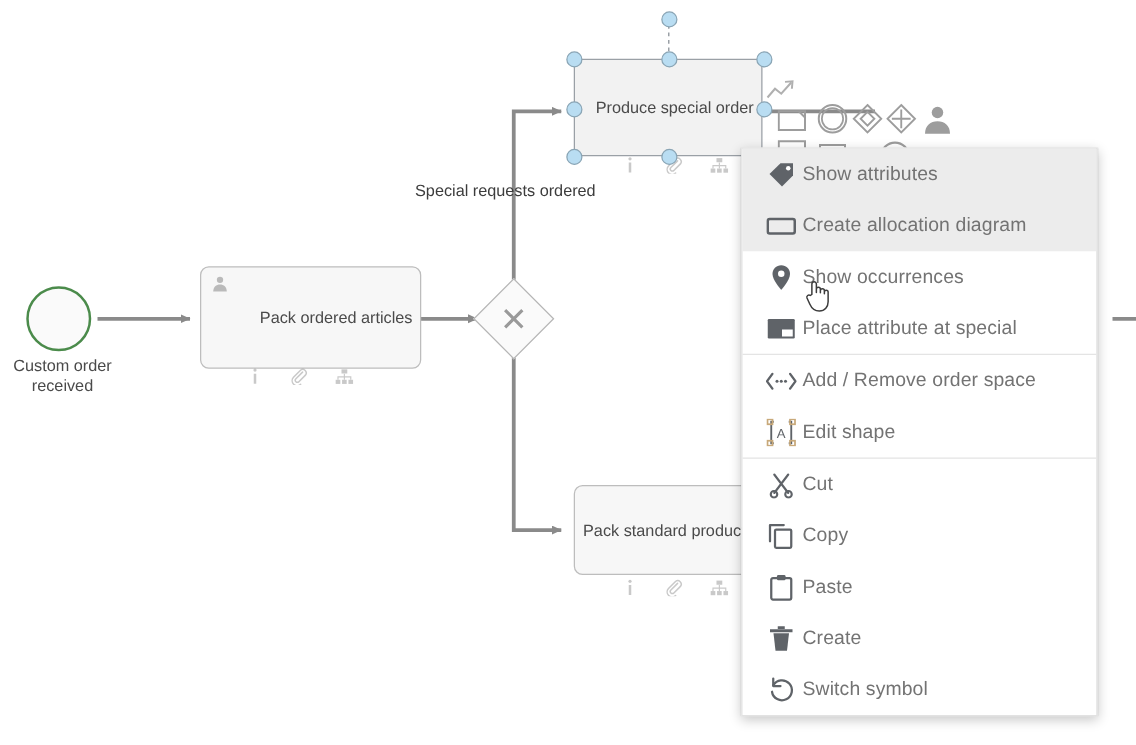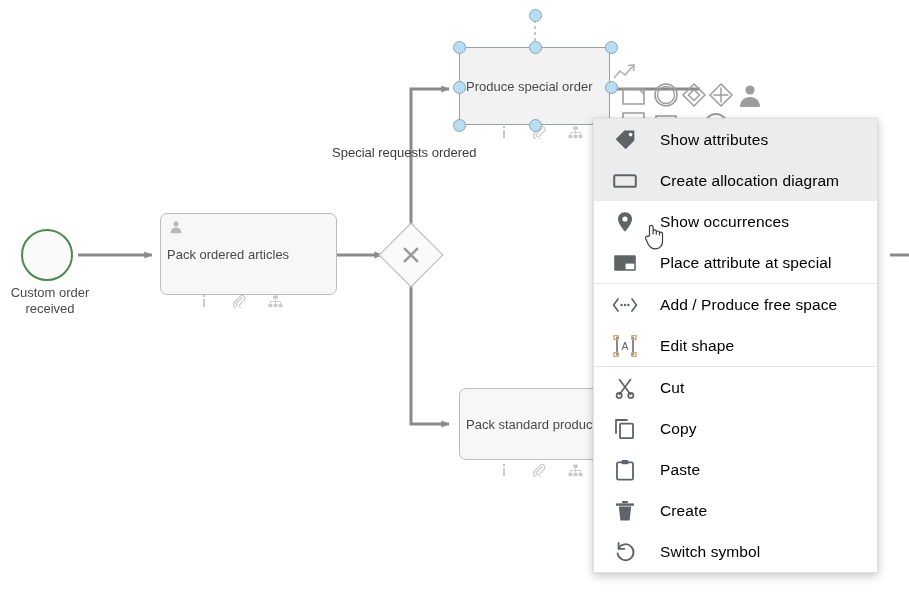--- a/index.html
+++ b/index.html
@@ -59,21 +59,21 @@
     background: #f2f2f2;
     border: 1px solid #9aa0a6;
     border-radius: 2px;
   }
   .task-text {
     position: absolute;
     left: 0;
     right: 0;
     top: 50%;
     transform: translateY(-50%);
-    text-align: left;
+    text-align: right;
     font-size: 13px;
     color: #4a4a4a;
     overflow: hidden;
     white-space: nowrap;
     padding: 0 6px;
     box-sizing: border-box;
   }
   .task-person {
     position: absolute;
     left: 8px;
@@ -175,23 +175,22 @@
   .menu-icon {
     width: 34px;
     min-width: 34px;
     display: flex;
     align-items: center;
     justify-content: center;
     color: #5f6368;
   }
   .menu-icon svg { display: block; }
   .menu-label {
-    margin-left: 18px;
     font-size: 15.5px;
-    color: #000000;
+    color: #737373;
     letter-spacing: .1px;
   }
   .menu-sep {
     height: 1px;
     background: #e4e4e4;
     margin: 0;
   }
 
   
   #cursor {
@@ -445,21 +444,21 @@
     <div class="menu-item">
       <span class="menu-icon">
         <svg width="26" height="16" viewBox="0 0 26 16">
           <path d="M6,2 L1.6,8 L6,14" fill="none" stroke="#5f6368" stroke-width="1.7" stroke-linecap="round" stroke-linejoin="round"></path>
           <path d="M20,2 L24.4,8 L20,14" fill="none" stroke="#5f6368" stroke-width="1.7" stroke-linecap="round" stroke-linejoin="round"></path>
           <circle cx="9.6" cy="8" r="1.2" fill="#5f6368"></circle>
           <circle cx="13" cy="8" r="1.2" fill="#5f6368"></circle>
           <circle cx="16.4" cy="8" r="1.2" fill="#5f6368"></circle>
         </svg>
       </span>
-      <span class="menu-label">Add / Produce free space</span>
+      <span class="menu-label">Add / Remove order space</span>
     </div>
 
     <div class="menu-item">
       <span class="menu-icon">
         <svg width="24" height="22" viewBox="0 0 24 22">
           <path d="M6,2.4 L4,2.4 L4,19.6 L6,19.6 M18,2.4 L20,2.4 L20,19.6 L18,19.6" fill="none" stroke="#5f6368" stroke-width="1.5"></path>
           <text x="12" y="15.2" font-family="Liberation Sans, sans-serif" font-size="10.5" fill="#5f6368" text-anchor="middle">A</text>
           <rect x="1" y="0.4" width="4" height="4" fill="none" stroke="#c8a97a" stroke-width="1.4"></rect>
           <rect x="19" y="0.4" width="4" height="4" fill="none" stroke="#c8a97a" stroke-width="1.4"></rect>
           <rect x="1" y="17.6" width="4" height="4" fill="none" stroke="#c8a97a" stroke-width="1.4"></rect>

